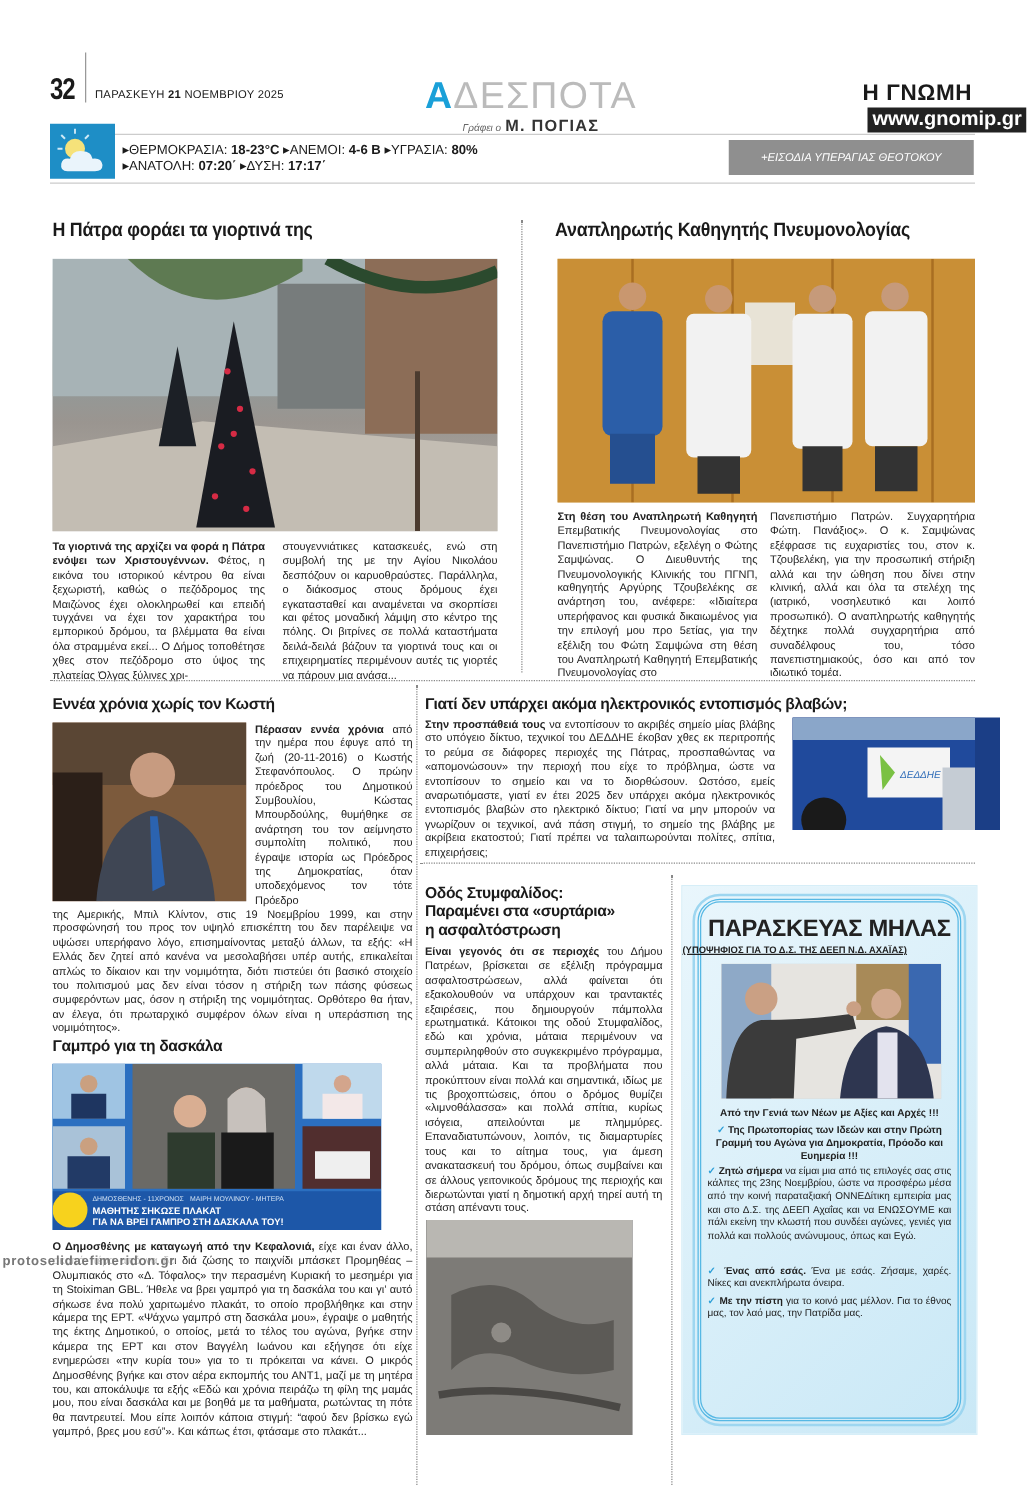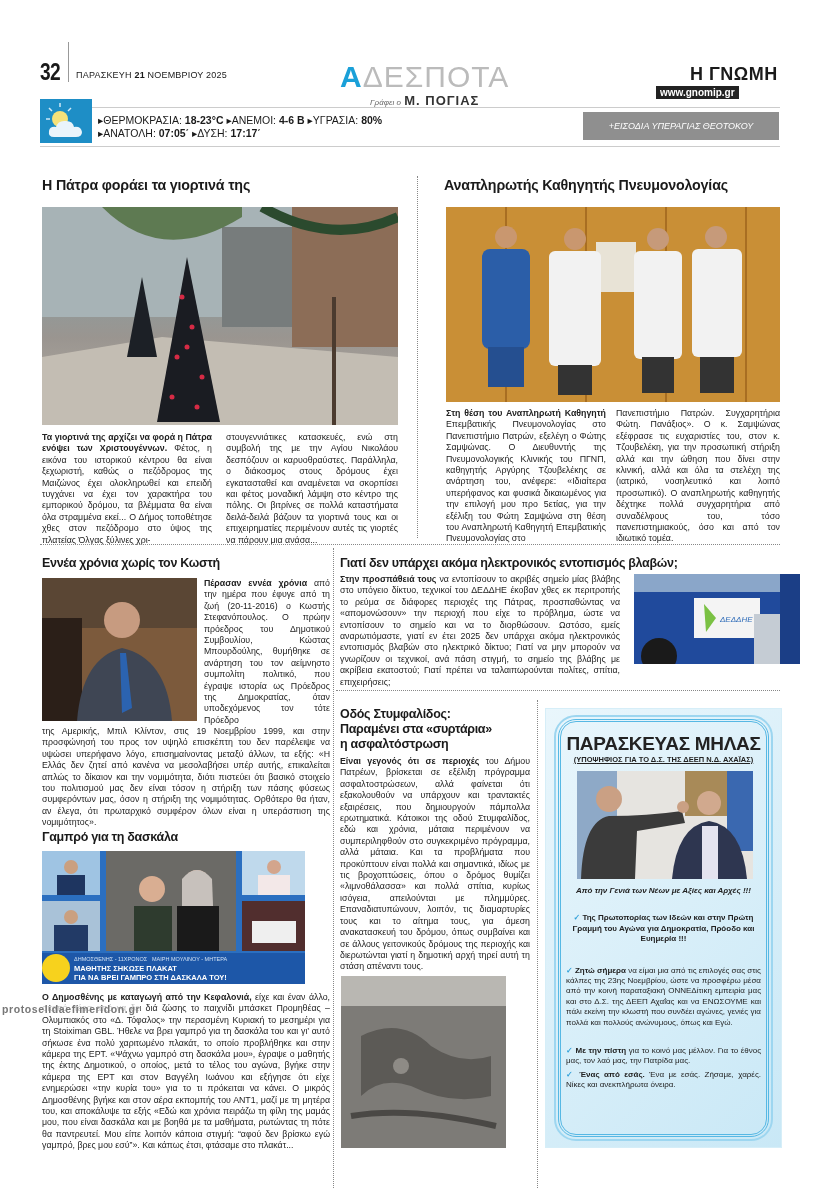--- a/index.html
+++ b/index.html
@@ -8,38 +8,38 @@
 .pagenum{left:40px;top:58px;font-size:24px;font-weight:bold;letter-spacing:-1px;font-family:"Liberation Sans",sans-serif;transform:scaleX(0.8);transform-origin:left}
 .vline{left:68px;top:42px;width:1px;height:40px;background:#999}
 .date{left:76px;top:70px;font-size:9px;letter-spacing:0.2px}
 .date b{font-weight:bold}
 .sect{left:340px;top:60px;font-size:30px;color:#bbb;letter-spacing:1px;font-weight:normal}
 .sect .first{color:#1aa0d8;font-weight:bold}
 .author{left:370px;top:93px;font-size:12px;color:#333}
 .author i{font-size:8px;color:#666}
 .author b{font-size:13px;letter-spacing:1px}
 .logo{left:690px;top:64px;font-size:18px;font-weight:bold;letter-spacing:0.5px}
-.url{left:656px;top:86px;background:#222;color:#fff;font-size:10px;font-weight:bold;padding:1px 4px}
+.url{left:694px;top:86px;background:#222;color:#fff;font-size:16px;font-weight:bold;padding:1px 4px}
 .hr1{left:40px;top:107px;width:740px;height:1px;background:#ccc}
 .weather-icon{left:40px;top:99px;width:52px;height:44px;background:#1e8ec6}
 .weather{left:98px;top:114px;font-size:10.5px;line-height:13px}
 .weather b{font-weight:bold}
 .tag{left:583px;top:112px;width:196px;height:28px;background:#8f8f8f;color:#fff;font-size:9px;font-style:italic;font-weight:normal;text-align:center;line-height:28px}
 .hr2{left:40px;top:146px;width:740px;height:1px;background:#ccc}
 .h2{font-size:15.5px;font-weight:bold;letter-spacing:-0.2px;transform:scaleX(0.92);transform-origin:left}
 .h3{font-size:12.5px;font-weight:bold;letter-spacing:-0.3px}
 .body{font-size:8.8px;line-height:11.4px;text-align:justify;color:#222}
 .body b{font-weight:bold}
 .dotted-v{border-left:1px dotted #888;width:0}
 .dotted-h{border-top:1px dotted #888;height:0}
 .img{overflow:hidden}
 .ad{left:545px;top:708px;width:237px;height:440px;background:linear-gradient(135deg,#e9f6fc,#c9e8f6);border:1px solid #d6eef8}
 .adframe{position:absolute;left:12px;top:10px;right:12px;bottom:10px;border:3px double #56b8e4;border-radius:18px;outline:2px solid #9dd6f0;outline-offset:2px}
 .ad-title{position:absolute;left:0;right:0;top:24px;text-align:center;font-size:19px;font-weight:bold;color:#222;letter-spacing:-0.3px}
-.ad-sub{position:absolute;left:0;right:0;top:46px;text-align:center;font-size:7.5px;font-weight:bold;text-decoration:underline;color:#222}
+.ad-sub{position:absolute;left:0;right:0;top:46px;font-size:7.5px;font-weight:bold;text-decoration:underline;color:#222}
 .ad-body{position:absolute;left:20px;right:20px;font-size:8px;line-height:10.4px;color:#222;text-align:justify}
 .ad-body .c{text-align:center}
 .tick{color:#2d9fd8;font-weight:bold}
 .watermark{left:2px;top:1003px;font-size:10.5px;font-weight:bold;color:#777;letter-spacing:0.6px;background:rgba(255,255,255,0.7)}
 </style>
 </head>
 <body>
 
 <div class="abs pagenum">32</div>
 <div class="abs vline"></div>
@@ -57,21 +57,21 @@
         <line x1="20" y1="4" x2="20" y2="8"></line>
         <line x1="6" y1="20" x2="10" y2="20"></line>
         <line x1="9" y1="9" x2="12" y2="12"></line>
         <line x1="31" y1="9" x2="28" y2="12"></line>
       </g>
     <path d="M14 38 Q8 38 9 32 Q10 27 16 28 Q18 21 26 22 Q33 22 34 28 Q41 27 42 33 Q42 38 36 38 Z" fill="#eaf4fb"></path>
   </svg>
 </div>
 <div class="abs weather">
   <div>▸<span>ΘΕΡΜΟΚΡΑΣΙΑ:</span> <b>18-23°C</b> ▸<span>ΑΝΕΜΟΙ:</span> <b>4-6 Β</b> ▸<span>ΥΓΡΑΣΙΑ:</span> <b>80%</b></div>
-  <div>▸<span>ΑΝΑΤΟΛΗ:</span> <b>07:05΄</b> ▸<span>ΔΥΣΗ:</span> <b>17:17΄</b></div>
+  <div>▸<span>ΑΝΑΤΟΛΗ:</span> <b>07:20΄</b> ▸<span>ΔΥΣΗ:</span> <b>17:17΄</b></div>
 </div>
 <div class="abs tag">+ΕΙΣΟΔΙΑ ΥΠΕΡΑΓΙΑΣ ΘΕΟΤΟΚΟΥ</div>
 <div class="abs hr2"></div>
 
 <div class="abs h2" style="left:42px;top:176px">Η Πάτρα φοράει τα γιορτινά της</div>
 <div class="abs img" style="left:42px;top:207px;width:356px;height:218px;background:linear-gradient(180deg,#c9d4d8 0%,#8f9b9c 40%,#9a9590 60%,#b7b1a7 100%)">
   <svg width="356" height="218" viewBox="0 0 356 218">
     <rect x="0" y="0" width="356" height="110" fill="#a7b3b6"></rect>
     <rect x="250" y="0" width="106" height="140" fill="#8c6d57"></rect>
     <rect x="180" y="20" width="70" height="100" fill="#777c7c"></rect>
@@ -221,19 +221,19 @@
       <rect x="150" y="0" width="26" height="80" fill="#3a68b0"></rect>
       <circle cx="32" cy="28" r="13" fill="#caa084"></circle>
         <path d="M4 108 Q6 50 32 45 Q70 45 105 40 L108 52 L60 60 Q58 108 58 108 Z" fill="#3b3b3b"></path>
       <circle cx="132" cy="32" r="12" fill="#d1a98e"></circle>
         <path d="M95 108 Q100 55 132 50 Q165 55 170 108 Z" fill="#2e3650"></path>
         <rect x="125" y="55" width="16" height="53" fill="#e3e3ee"></rect>
       <circle cx="106" cy="36" r="6" fill="#caa084"></circle>
     </svg>
   </div>
   <div class="ad-body" style="top:177px">
-    <div class="c" style="font-weight:bold;font-style:italic;margin-bottom:17px">Από την Γενιά των Νέων με Αξίες και Αρχές !!!</div>
-    <div class="c" style="font-weight:bold;margin-bottom:21px"><span class="tick">✓</span> <span>Της Πρωτοπορίας των Ιδεών και στην Πρώτη Γραμμή του Αγώνα για Δημοκρατία, Πρόοδο και Ευημερία !!!</span></div>
+    <div class="c" style="font-weight:bold;margin-bottom:3px">Από την Γενιά των Νέων με Αξίες και Αρχές !!!</div>
+    <div class="c" style="font-weight:bold;margin-bottom:1px"><span class="tick">✓</span> <span>Της Πρωτοπορίας των Ιδεών και στην Πρώτη Γραμμή του Αγώνα για Δημοκρατία, Πρόοδο και Ευημερία !!!</span></div>
     <div style="margin-bottom:18px"><span class="tick">✓</span> <b>Ζητώ σήμερα</b> <span>να είμαι μια από τις επιλογές σας στις κάλπες της 23ης Νοεμβρίου, ώστε να προσφέρω μέσα από την κοινή παραταξιακή ΟΝΝΕΔίτικη εμπειρία μας και στο Δ.Σ. της ΔΕΕΠ Αχαΐας και να ΕΝΩΣΟΥΜΕ και πάλι εκείνη την κλωστή που συνδέει αγώνες, γενιές για πολλά και πολλούς ανώνυμους, όπως και Εγώ.</span></div>
+    <div style="margin-bottom:3px"><span class="tick">✓</span> <b>Ένας από εσάς.</b> <span>Ένα με εσάς. Ζήσαμε, χαρές. Νίκες και ανεκπλήρωτα όνειρα.</span></div>
     <div style="margin-bottom:3px"><span class="tick">✓</span> <b>Με την πίστη</b> <span>για το κοινό μας μέλλον. Για το έθνος μας, τον λαό μας, την Πατρίδα μας.</span></div>
-    <div style="margin-bottom:3px"><span class="tick">✓</span> <b>Ένας από εσάς.</b> <span>Ένα με εσάς. Ζήσαμε, χαρές. Νίκες και ανεκπλήρωτα όνειρα.</span></div>
   </div>
 </div>
 
 </body></html>

